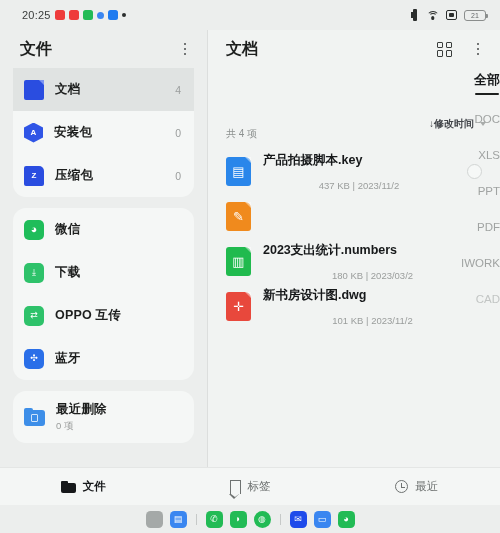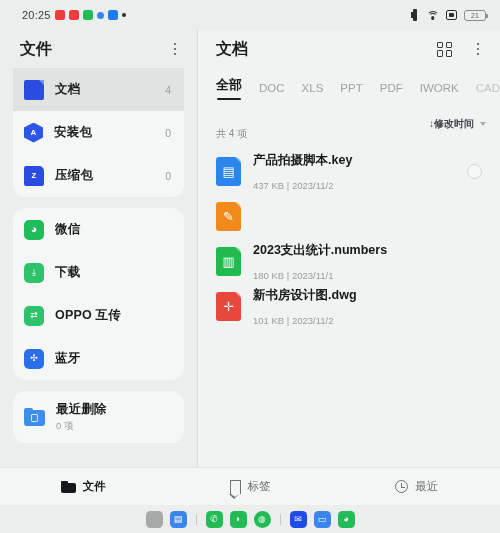--- a/index.html
+++ b/index.html
@@ -126,21 +126,21 @@
   .i-trash i{position:absolute;z-index:2;left:7px;top:6px;width:7px;height:8px;
     border:1.2px solid #cfe4fb;border-radius:1px;}
 
   
   .rhead { height: 38px; display: flex; align-items: center; padding: 0 14px 0 18px; }
   .rhead-title { font-size: 16px; font-weight: bold; color: #1d1f1e; flex: 1; }
   .grid-icon { width:15px;height:15px;display:grid;grid-template-columns:1fr 1fr;
                grid-template-rows:1fr 1fr; gap:2.5px; margin-right:18px; }
   .grid-icon i { border:1.4px solid #3a3d3c; border-radius:1px; display:block; }
 
-  .tabs { display: flex; align-items: flex-end; padding: 3px 0 0 18px; gap: 17px; height: 33px; }
+  .tabs { display: flex; align-items: flex-end; padding: 3px 0 0 18px; gap: 17px; height: 33px; flex-direction: column; }
   .tab { font-size: 11.5px; color: #a0a3a2; position: relative; padding-bottom: 7px; white-space:nowrap; }
   .tab.active { color: #16181a; font-weight: bold; font-size: 13px; }
   .tab.active:after {
     content:""; position:absolute; left:1px; right:1px; bottom:1px; height:2.5px;
     background:#1d1f1e; border-radius:2px;
   }
   .tab.cut { color: #c2c5c4; }
 
   .meta { display:flex; align-items:center; padding: 6px 14px 6px 18px; }
   .meta-count { font-size: 10px; color: #8d9190; flex:1;margin-top:20px; }
@@ -150,21 +150,21 @@
 
   .files { padding: 2px 0 0 0; }
   .frow { height: 45px; display: flex; align-items: center; padding: 0 18px 0 18px; gap: 12px; }
   .ficon { width: 25px; height: 29px; flex:none; position: relative; border-radius: 3px 6px 3px 3px;
            display:flex;align-items:center;justify-content:center; }
   .ficon:after { content:""; position:absolute; right:0; top:0; border-width:0 6px 6px 0;
                  border-style:solid; border-color: transparent rgba(255,255,255,.45) transparent transparent; }
   .ficon .fg { color:#fff; font-size:13px; line-height:1; }
   .fmeta { flex:1; display:flex; flex-direction:column; gap:11px; min-width:0; }
   .fname { font-size: 12.5px; color: #16181a; font-weight: bold; white-space:nowrap; overflow:hidden; text-overflow:ellipsis; }
-  .fsub { font-size: 9.5px; color: #9a9d9c; }
+  .fsub { font-size: 9.5px; color: #9a9d9c; text-align: center; }
   .fcheck { width:15px;height:15px;border:1.4px solid #d2d5d4;border-radius:50%;background:#f6f8f7;flex:none; }
 
   
   .botnav {
     position:absolute; left:0; right:0; bottom:28px; height:38px;
     display:flex; align-items:center; background:#f4f6f5; border-top:1px solid #e4e6e5;
   }
   .navitem { flex:1; display:flex; align-items:center; justify-content:center; gap:7px; }
   .navlabel { font-size:11.5px; color:#6e7271; }
   .navitem.active .navlabel { color:#16181a; font-weight:bold; }
@@ -352,21 +352,21 @@
           <span class="fmeta">
           </span>
         </div>
 
         <div class="frow">
           <span class="ficon" style="background:#20ba4e">
               <span class="fg">▥</span>
             </span>
           <span class="fmeta">
             <span class="fname">2023支出统计.numbers</span>
-            <span class="fsub">180 KB  |  2023/11/1</span>
+            <span class="fsub">180 KB  |  2023/03/2</span>
           </span>
         </div>
 
         <div class="frow">
           <span class="ficon" style="background:#e8483c">
               <span class="fg">✛</span>
             </span>
           <span class="fmeta">
             <span class="fname">新书房设计图.dwg</span>
             <span class="fsub">101 KB  |  2023/11/2</span>

